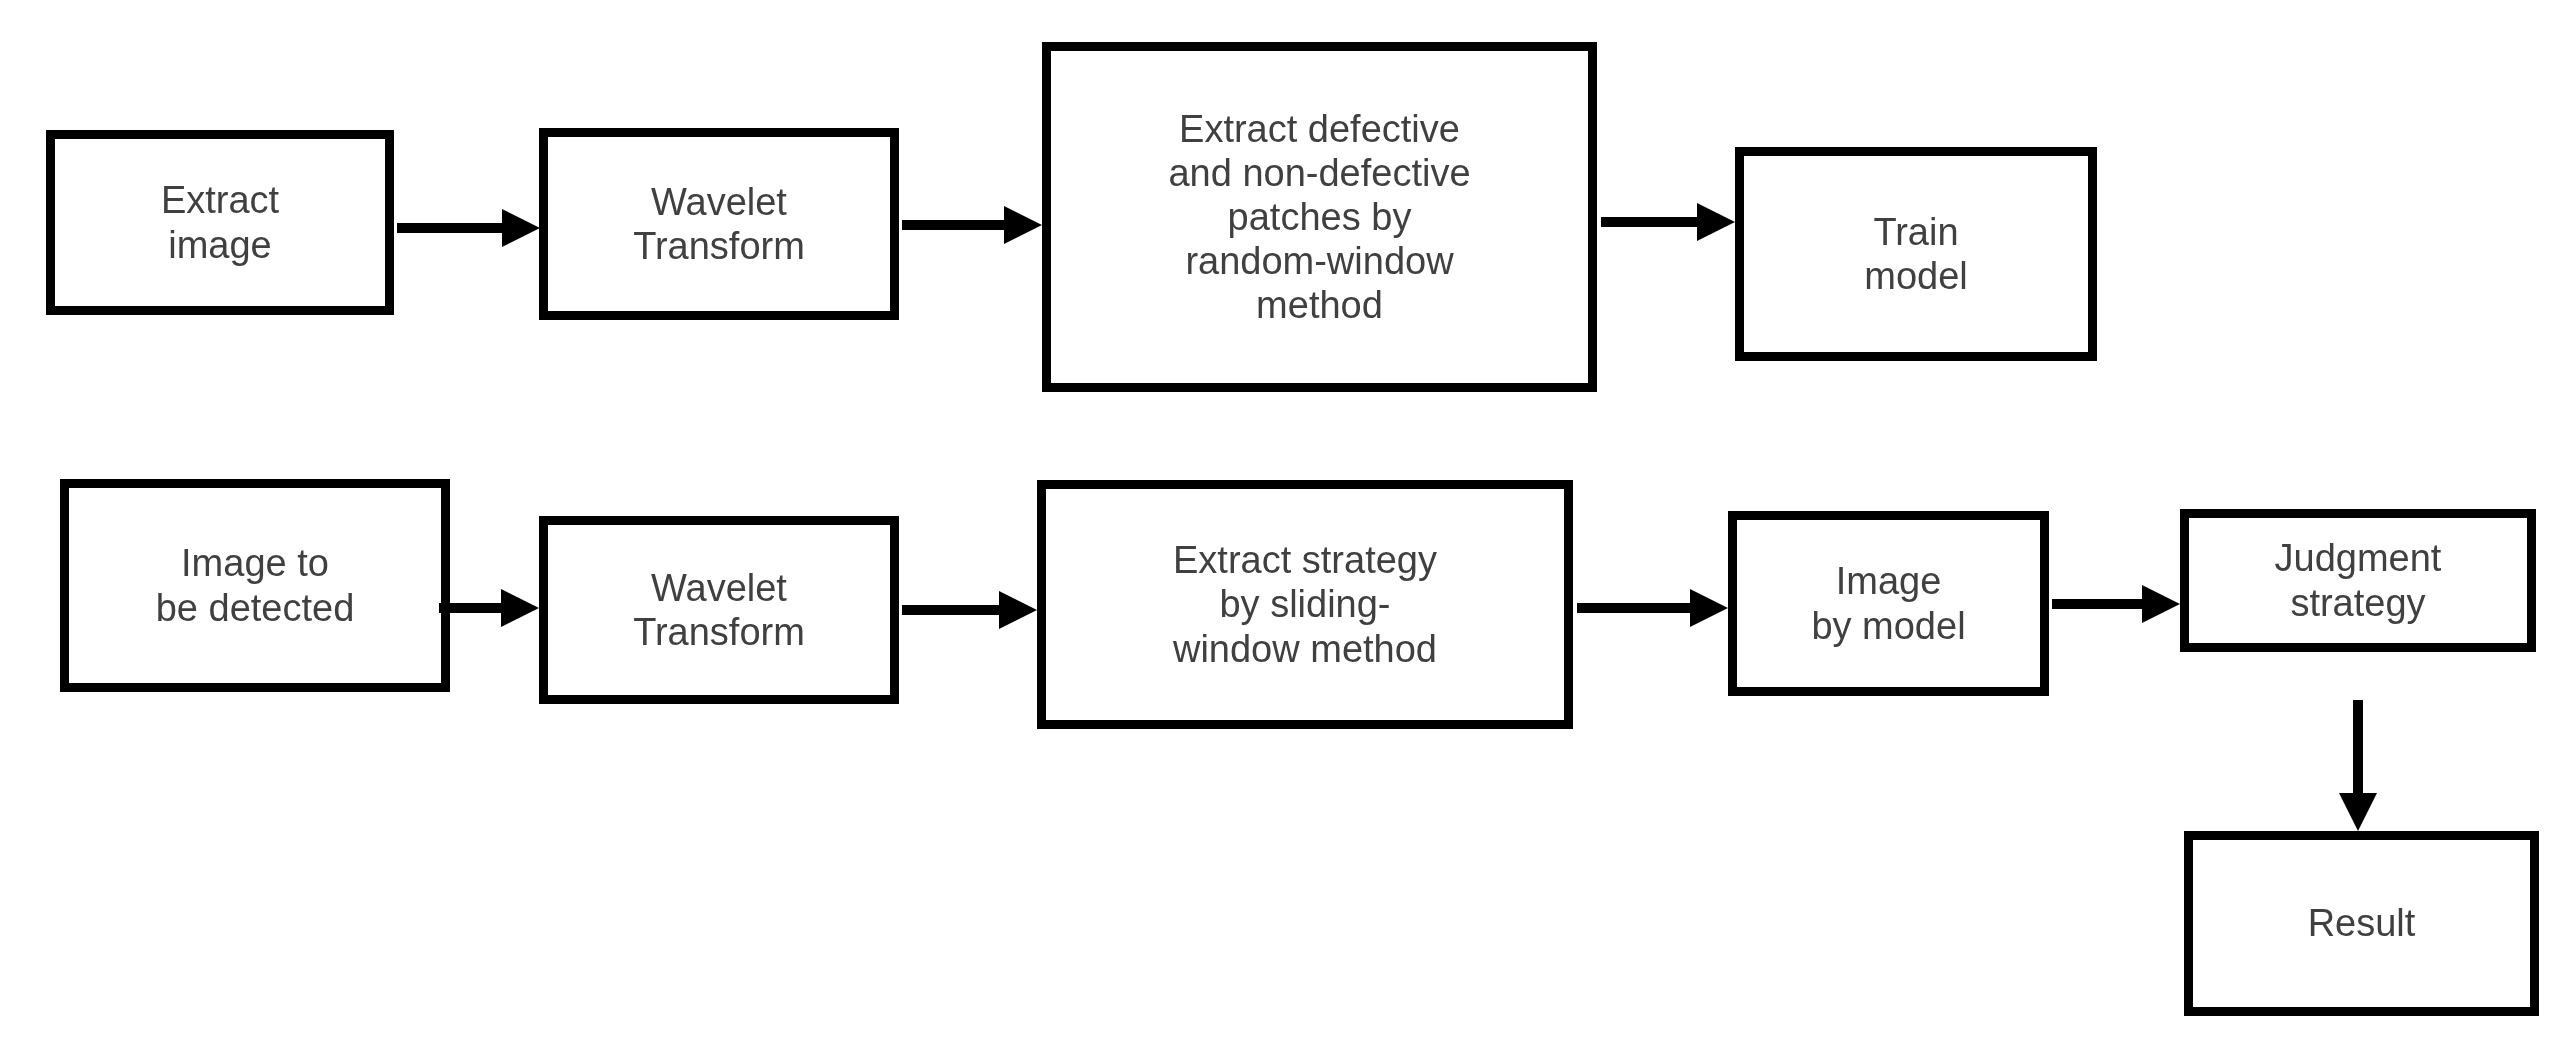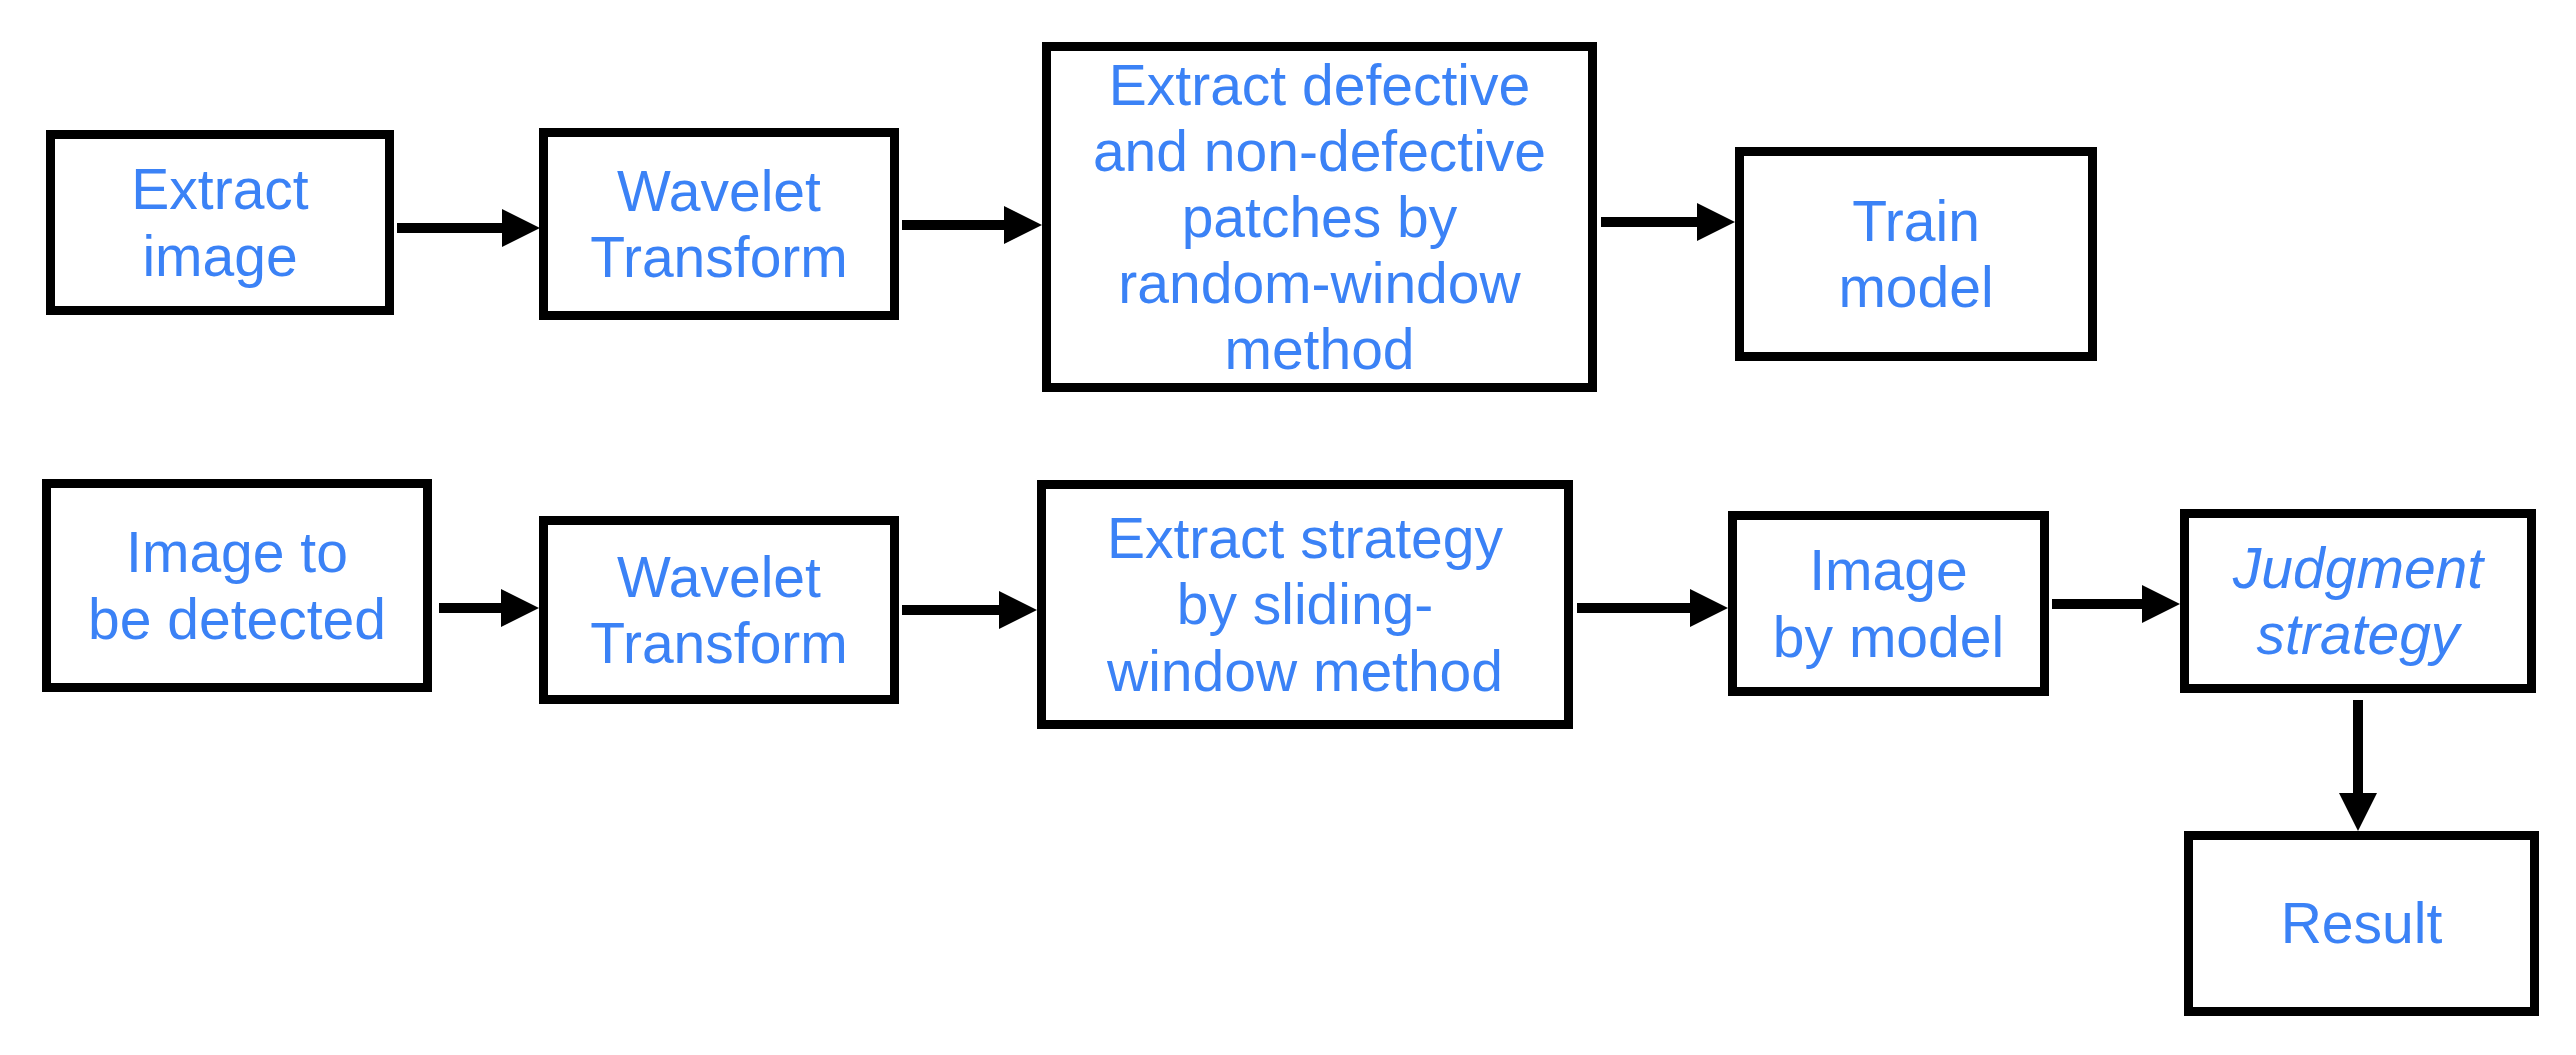--- a/index.html
+++ b/index.html
@@ -20,23 +20,23 @@
     box-sizing: border-box;
     background: #ffffff;
     border: 9.6px solid #000000;
     display: flex;
     align-items: center;
     justify-content: center;
   }
   .box .label {
     white-space: pre-line;
     text-align: center;
-    font-size: 57px;
+    font-size: 38px;
     line-height: 1.16;
-    color: #3b82f6;
+    color: #404040;
   }
   
   .harrow {
     position: absolute;
     height: 10.4px;
     background: #000000;
   }
   .harrow::after {
     content: "";
     position: absolute;
@@ -93,21 +93,21 @@
 method</span>
   </div>
 
   <div class="harrow" style="left:1601px; top:217px; width:96px;"></div>
 
   <div class="box" style="left:1735px; top:147px; width:362px; height:214px;">
     <span class="label">Train
 model</span>
   </div>
 
-  <div class="box" style="left:42px; top:479px; width:390px; height:213px;">
+  <div class="box" style="left:60px; top:479px; width:390px; height:213px;">
     <span class="label">Image to
 be detected</span>
   </div>
 
   <div class="harrow" style="left:439px; top:603px; width:62px;"></div>
 
   <div class="box" style="left:539px; top:516px; width:360px; height:188px;">
     <span class="label">Wavelet
 Transform</span>
   </div>
@@ -122,21 +122,21 @@
 
   <div class="harrow" style="left:1577px; top:603px; width:113px;"></div>
 
   <div class="box" style="left:1728px; top:511px; width:321px; height:185px;">
     <span class="label">Image
 by model</span>
   </div>
 
   <div class="harrow" style="left:2052px; top:599px; width:90px;"></div>
 
-  <div class="box" style="left:2180px; top:509px; width:356px; height:184px;font-style:italic;">
+  <div class="box" style="left:2180px; top:509px; width:356px; height:143px;">
     <span class="label">Judgment
 strategy</span>
   </div>
 
   <div class="varrow" style="left:2353px; top:700px; height:93px;"></div>
 
   <div class="box" style="left:2184px; top:831px; width:355px; height:185px;">
     <span class="label">Result</span>
   </div>
 

